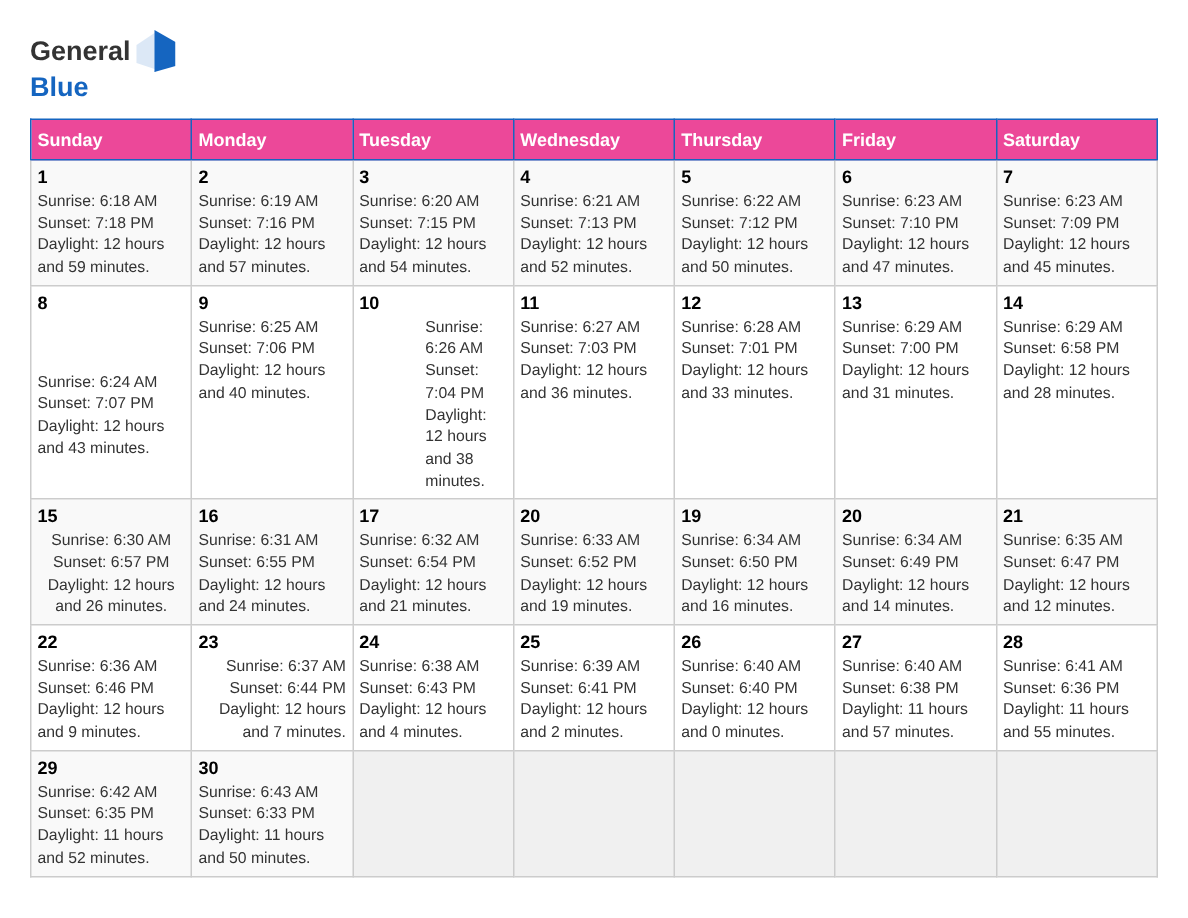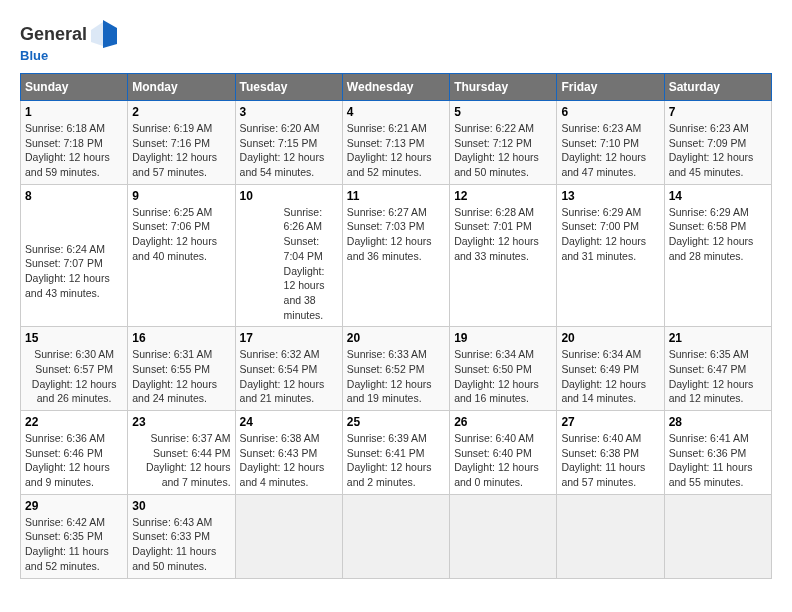--- a/index.html
+++ b/index.html
@@ -38,21 +38,21 @@
     .location {
       font-size: 14px;
       color: #444;
     }
     table {
       width: 100%;
       border-collapse: collapse;
       font-size: 10.5px;
     }
     thead tr th {
-      background: #737373;
+      background: #ec4899;
       color: #fff;
       padding: 6px 4px;
       text-align: left;
       font-size: 12px;
       font-weight: bold;
       border: 1px solid #1565c0;
     }
     tbody tr td {
       border: 1px solid #ccc;
       vertical-align: top;
@@ -86,21 +86,21 @@
   <div class="logo">
     <div>
       <div style="display:flex;align-items:center;">
         <span class="logo-general" style="font-size:18px;font-weight:bold;">General</span>
         <svg class="logo-icon" viewBox="0 0 28 28">
           <polygon points="14,2 26,10 26,22 14,26 2,22 2,10" fill="#1565c0" opacity="0.15"></polygon>
           <polygon points="20,4 26,14 20,24 14,28" fill="#1565c0" opacity="0.5"></polygon>
           <polygon points="14,0 28,8 28,24 14,28" fill="#1565c0"></polygon>
         </svg>
       </div>
-      <div class="logo-blue" style="font-size:13px;font-weight:bold;color:#1565c0;">Blue</div>
+      <div class="logo-blue" style="font-size:18px;font-weight:bold;color:#1565c0;">Blue</div>
     </div>
   </div>
   <div class="month-info">
     <div class="month-title"></div>
     <div class="location"></div>
   </div>
 </div>
 
 <table>
   <thead>

